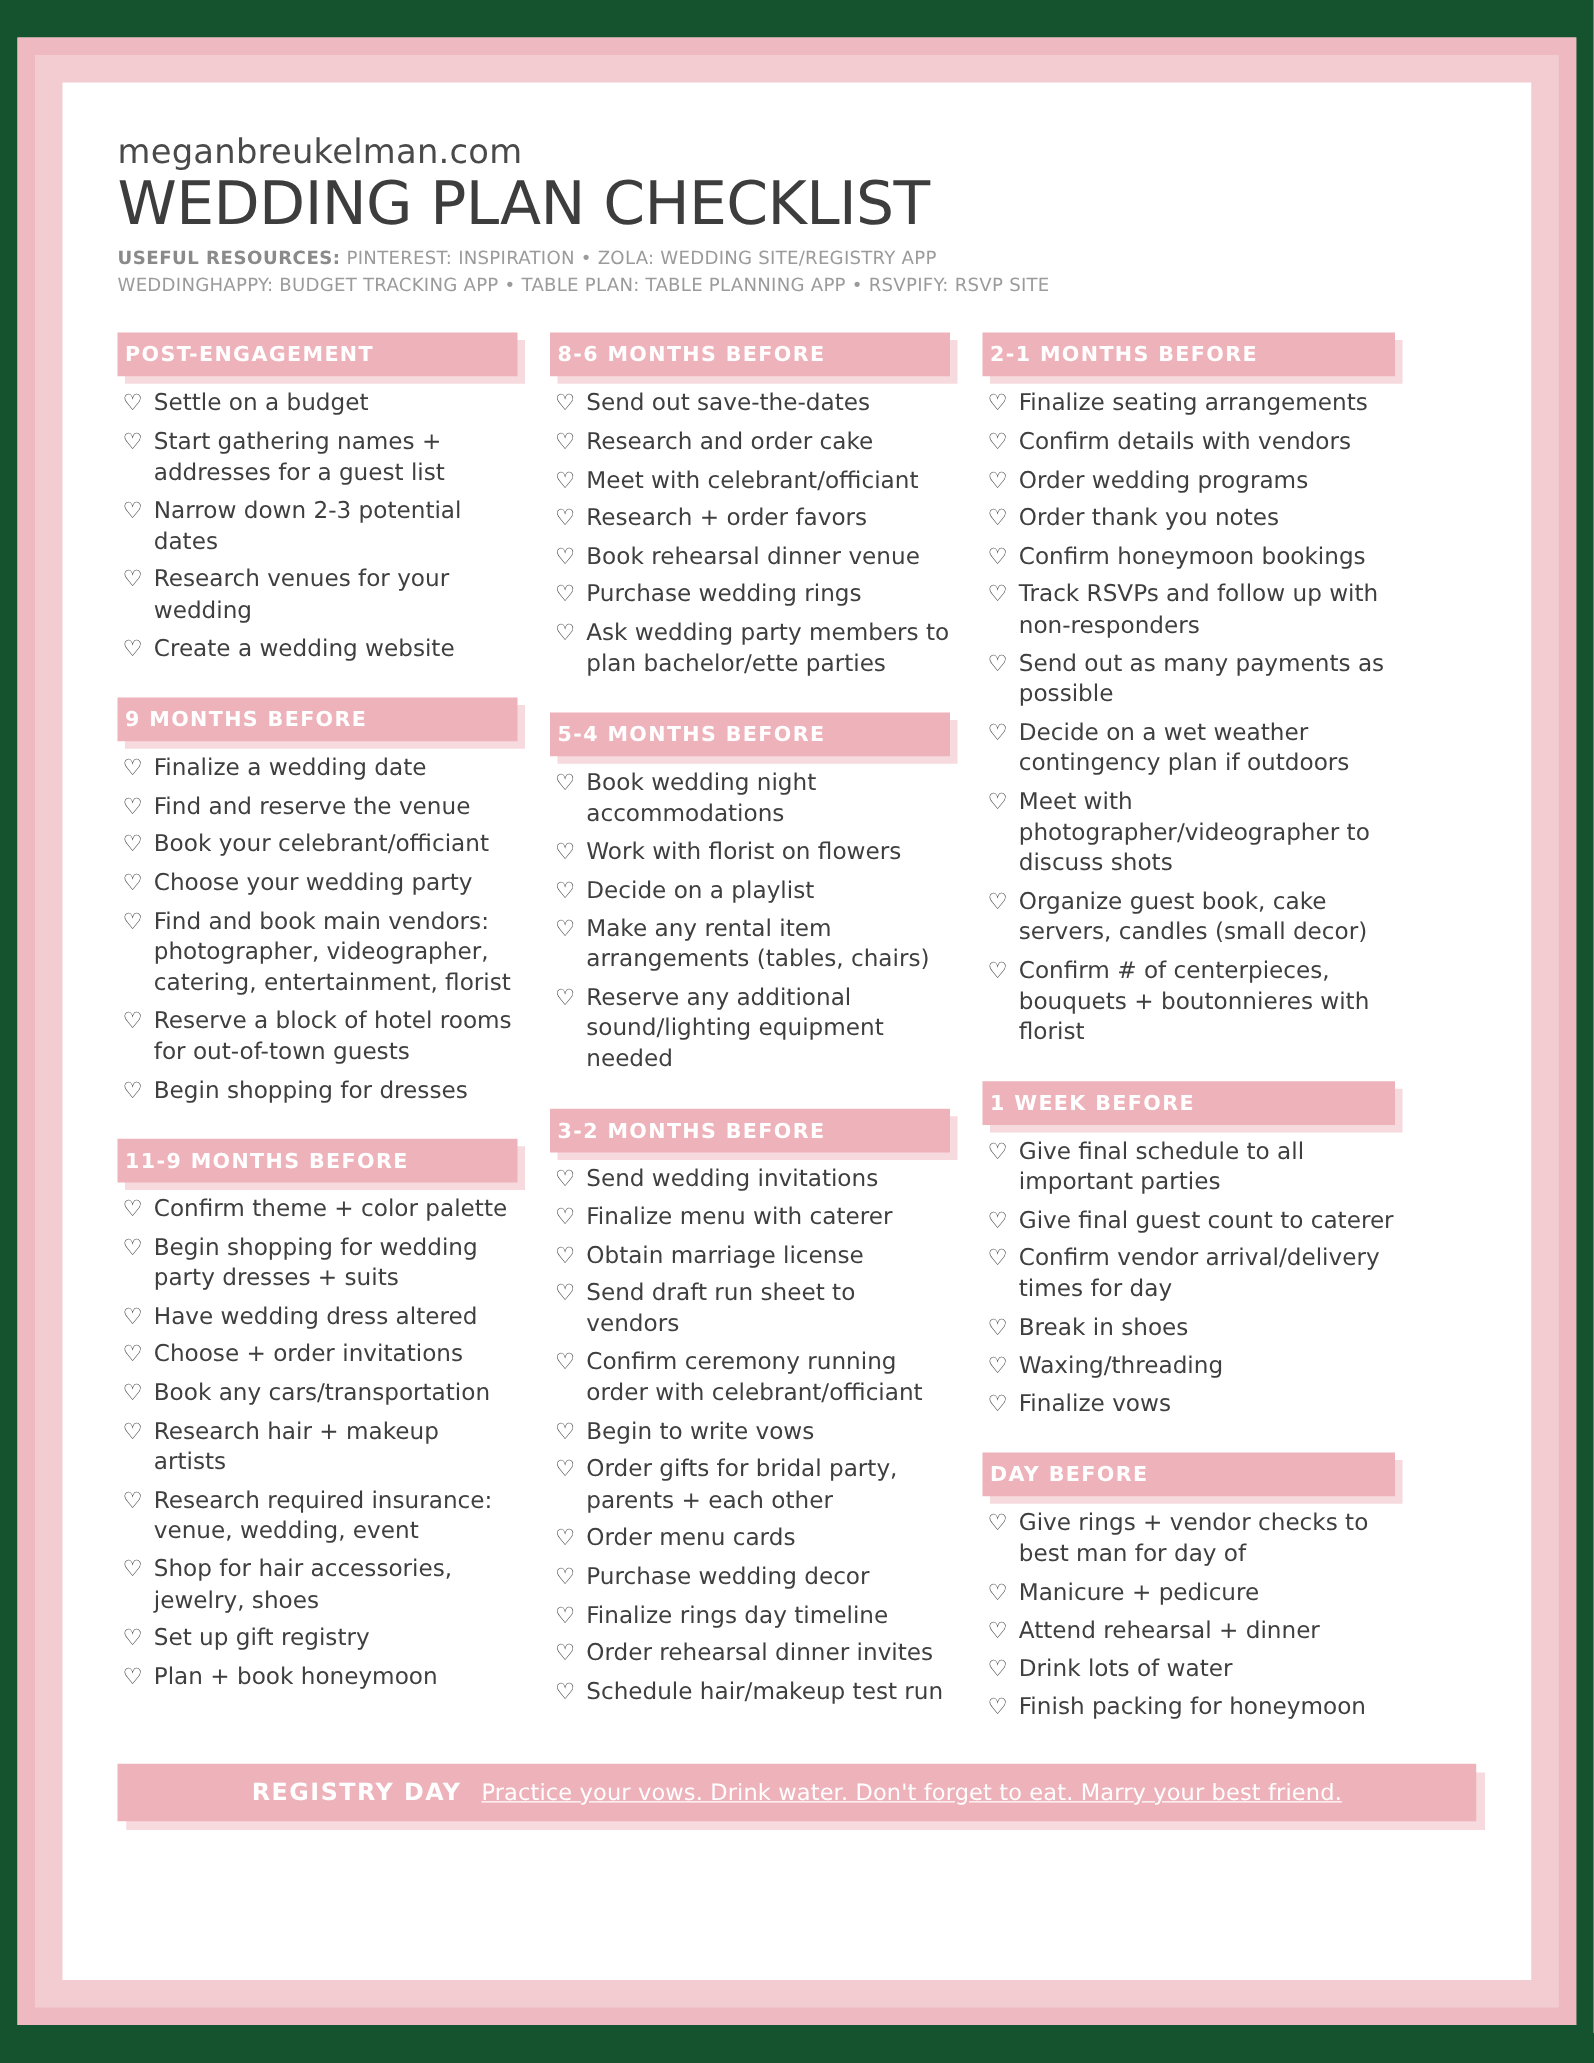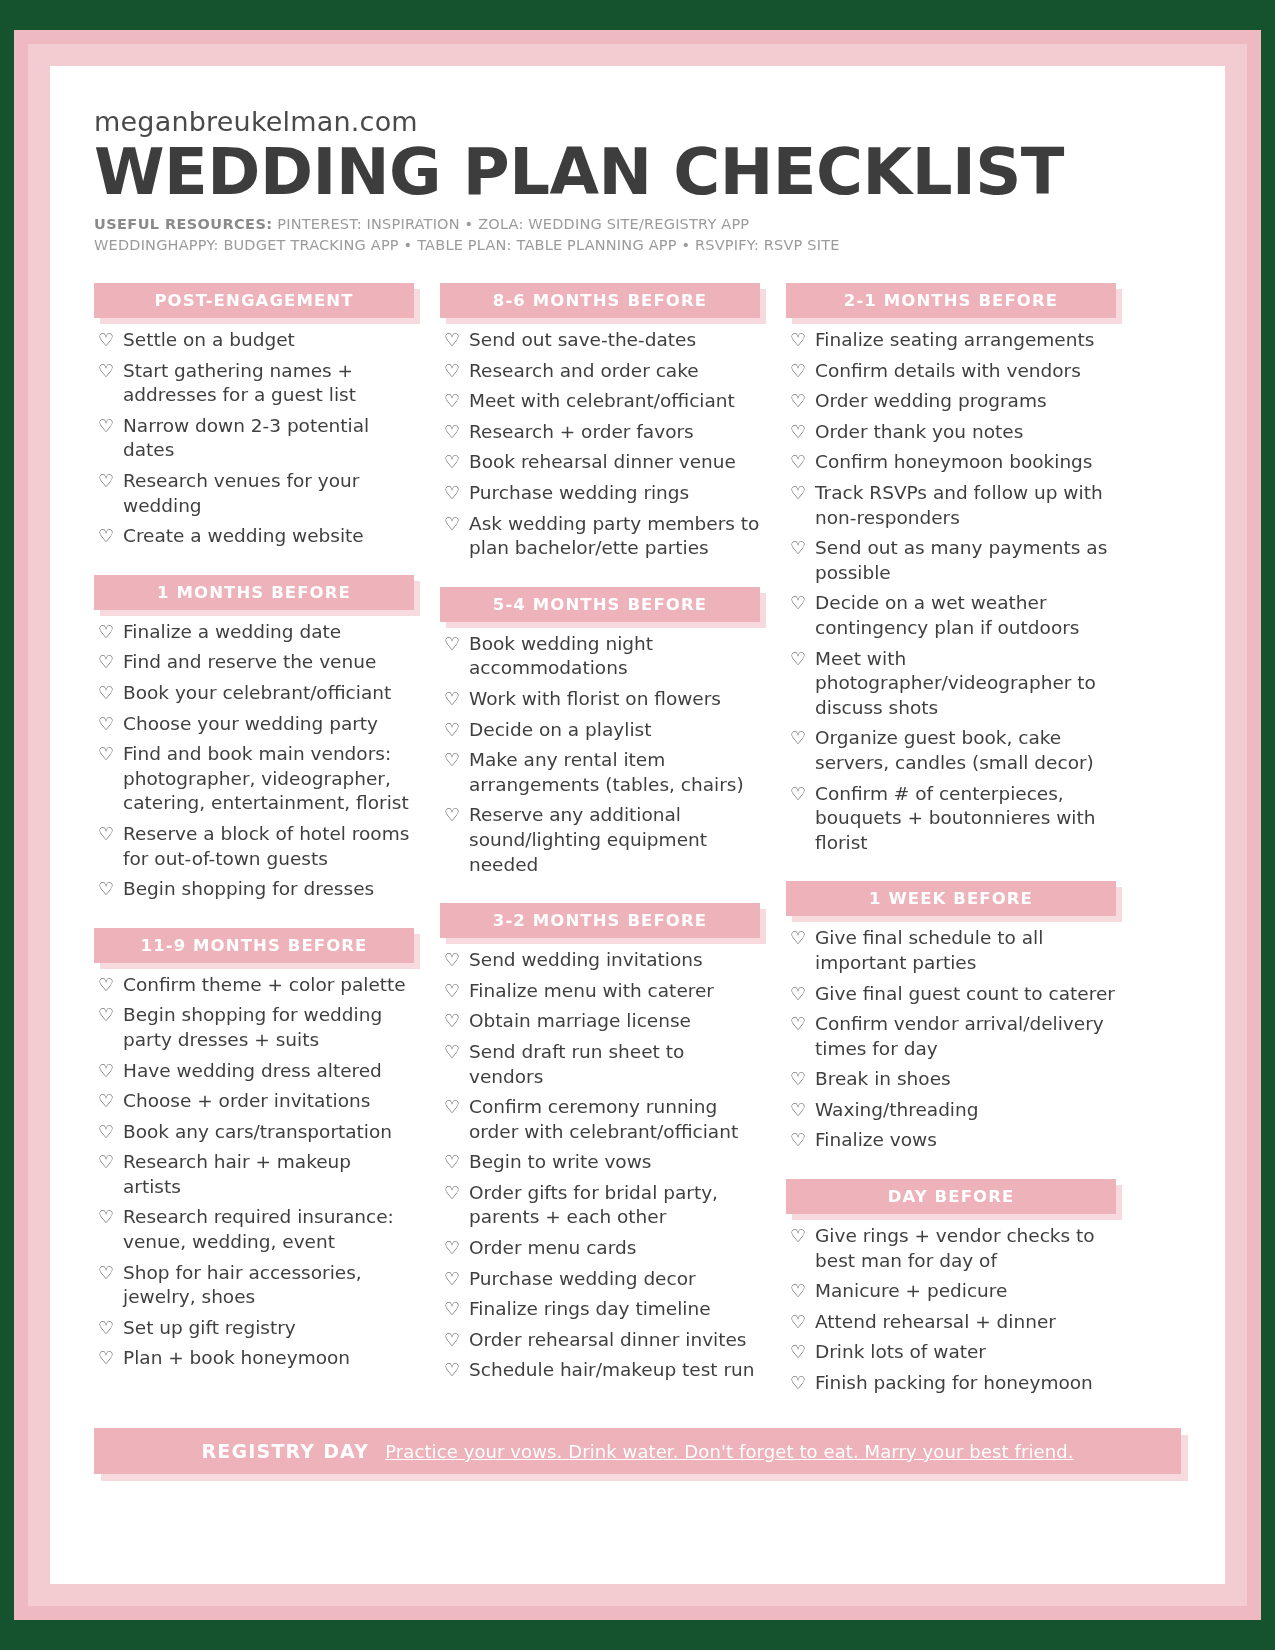--- a/index.html
+++ b/index.html
@@ -32,22 +32,22 @@
     position: relative;
   }
   .site-url {
     font-size: 27px;
     color: #4a4a4a;
     letter-spacing: 0.2px;
     margin: 0 0 2px 0;
     font-weight: 400;
   }
   .main-title {
-    font-size: 64px;
-    font-weight: 700;
+    font-size: 48px;
+    font-weight: 400;
     letter-spacing: -0.5px;
     color: #3d3d3d;
     margin: 2px 0 8px 0;
     line-height: 1.04;
   }
   .resources {
     font-size: 14.5px;
     color: #9b9b9b;
     line-height: 1.5;
     letter-spacing: 0.2px;
@@ -61,21 +61,20 @@
   }
   .col { width: 320px; }
   .col-3 { width: 330px; }
   .section { margin-bottom: 18px; }
   .section-header {
     background: #eeb2ba;
     color: #ffffff;
     font-size: 16.5px;
     font-weight: 700;
     letter-spacing: 1.1px;
-    text-align: center;
     padding: 8px 6px 8px 6px;
     position: relative;
     margin-bottom: 10px;
     box-shadow: 6px 6px 0 0 #f6dade;
   }
   ul.items {
     list-style: none;
     margin: 0;
     padding: 0 0 0 4px;
   }
@@ -160,21 +159,21 @@
               <li>
                   <span class="heart">♡</span>
                   <span class="item-text">Create a wedding website</span>
                 </li>
             </ul>
           </div>
 
           <div class="spacer-sm"></div>
 
           <div class="section">
-            <div class="section-header">1 MONTHS BEFORE</div>
+            <div class="section-header">9 MONTHS BEFORE</div>
             <ul class="items">
               <li>
                   <span class="heart">♡</span>
                   <span class="item-text">Finalize a wedding date</span>
                 </li>
               <li>
                   <span class="heart">♡</span>
                   <span class="item-text">Find and reserve the venue</span>
                 </li>
               <li>

